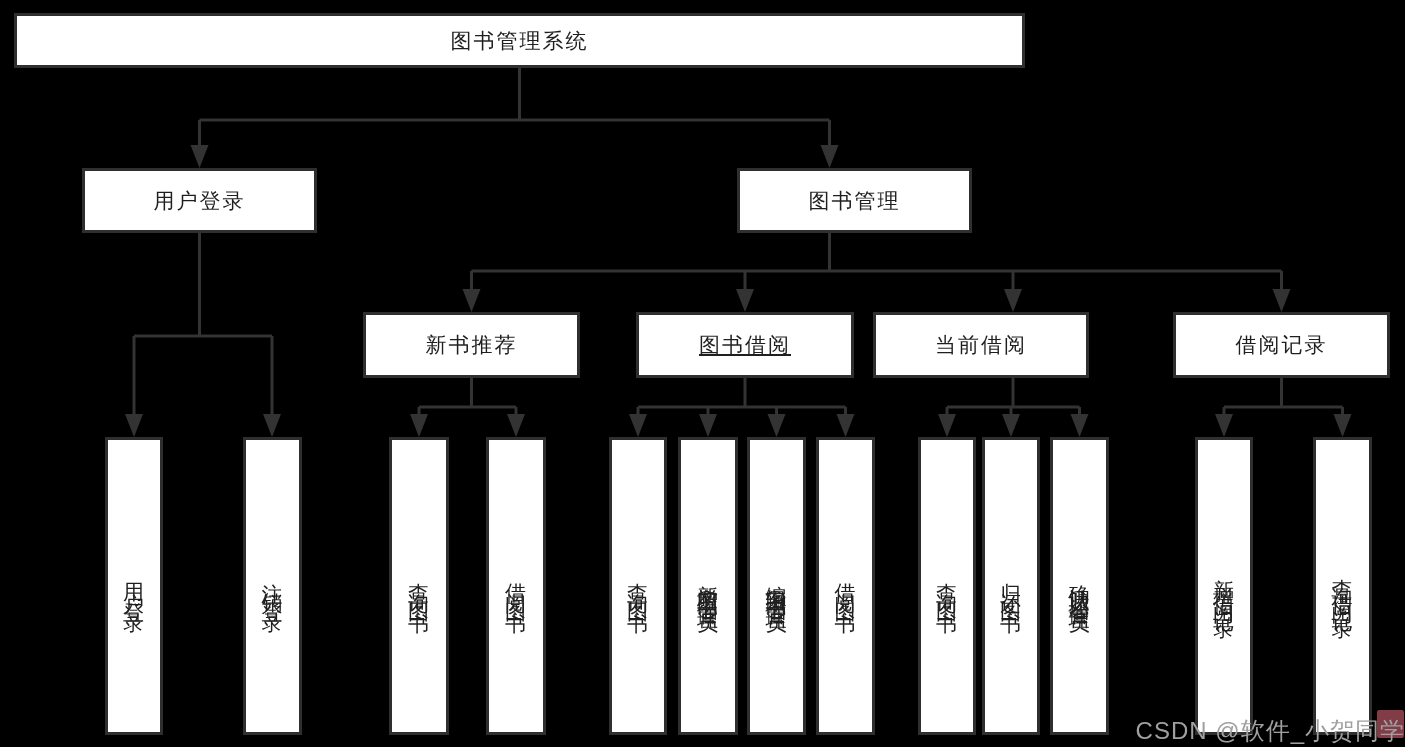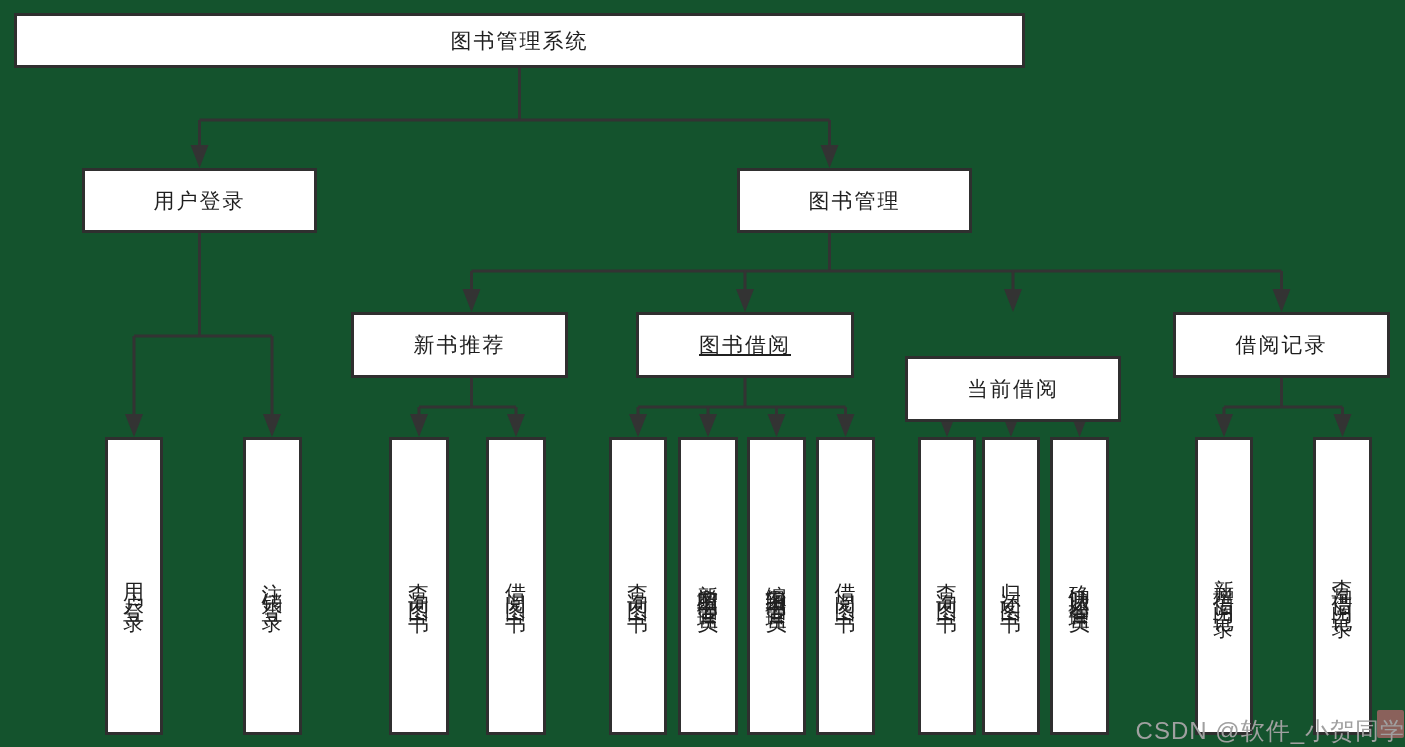--- a/index.html
+++ b/index.html
@@ -8,21 +8,21 @@
     background: #ffffff;
     width: 1405px;
     height: 747px;
     overflow: hidden;
     font-family: "Liberation Sans", "DejaVu Sans", sans-serif;
   }
   .canvas {
     position: relative;
     width: 1405px;
     height: 747px;
-    background: #14532d;
+    background: #000000;
   }
   .connectors {
     position: absolute;
     left: 0; top: 0;
     width: 1405px;
     height: 747px;
     z-index: 1;
   }
   .node {
     position: absolute;
@@ -145,27 +145,27 @@
     <span>图书管理系统</span>
   </div>
 
   <div class="node hbox" style="left:82px; top:168px; width:235px; height:65px;">
     <span>用户登录</span>
   </div>
   <div class="node hbox" style="left:737px; top:168px; width:235px; height:65px;">
     <span>图书管理</span>
   </div>
 
-  <div class="node hbox" style="left:351px; top:312px; width:217px; height:66px;">
+  <div class="node hbox" style="left:363px; top:312px; width:217px; height:66px;">
     <span>新书推荐</span>
   </div>
   <div class="node hbox" style="left:636px; top:312px; width:218px; height:66px;text-decoration:underline;">
     <span>图书借阅</span>
   </div>
-  <div class="node hbox" style="left:905px; top:312px; width:216px; height:66px;margin-top:44px;">
+  <div class="node hbox" style="left:873px; top:312px; width:216px; height:66px;">
     <span>当前借阅</span>
   </div>
   <div class="node hbox" style="left:1173px; top:312px; width:217px; height:66px;">
     <span>借阅记录</span>
   </div>
 
   <div class="node vbox" style="left:105px; top:437px; width:58px; height:298px;">
     <span>用户登录</span>
   </div>
   <div class="node vbox" style="left:243px; top:437px; width:59px; height:298px;">

